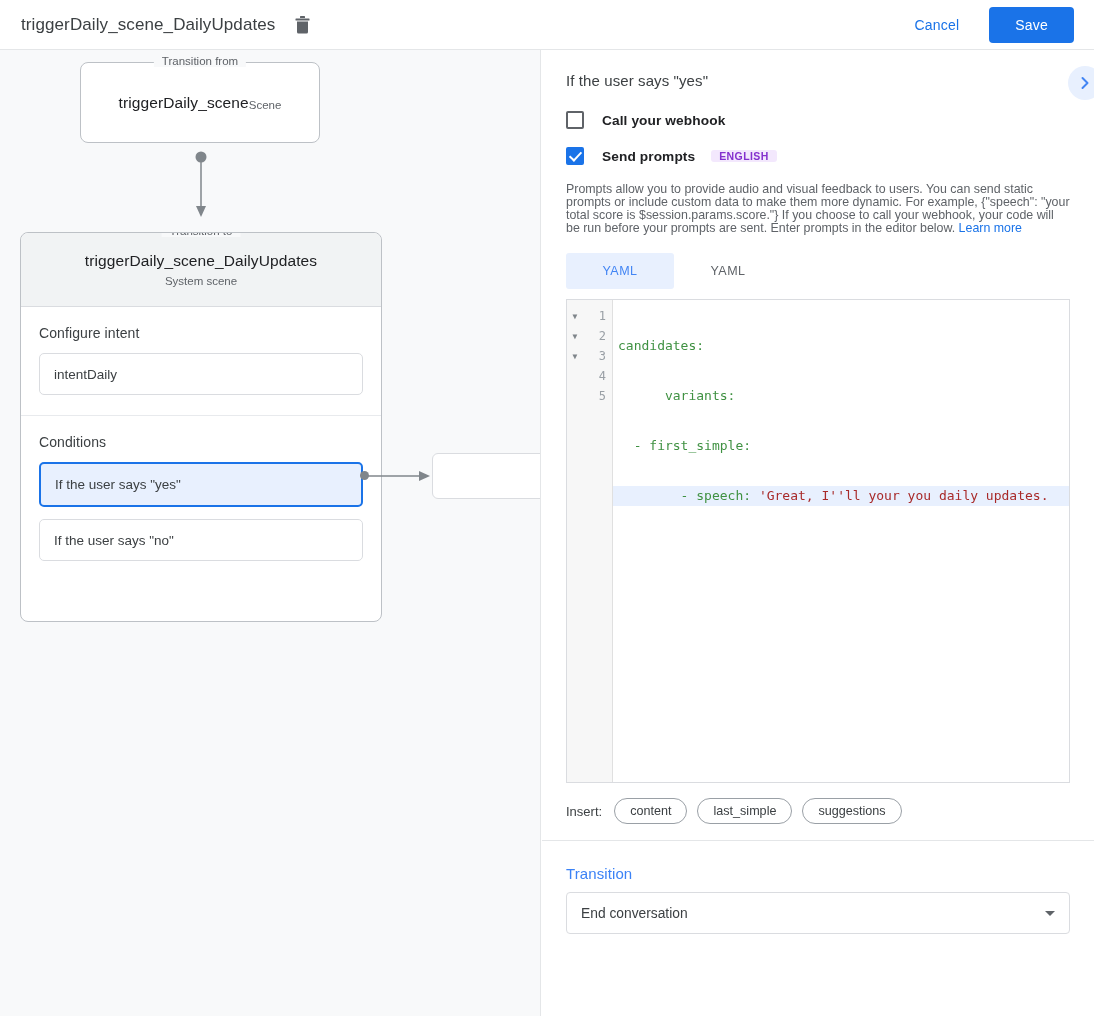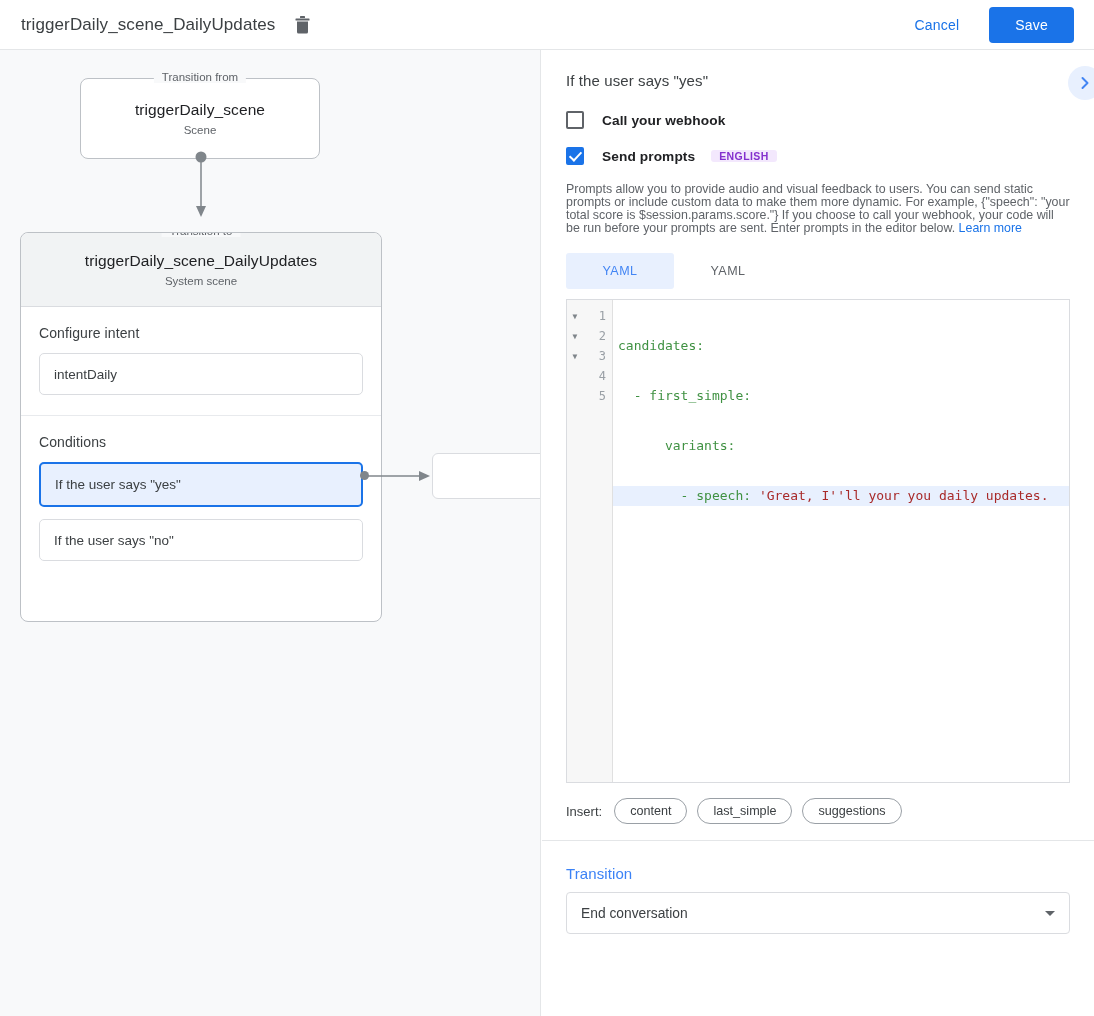--- a/index.html
+++ b/index.html
@@ -87,23 +87,23 @@
     transform: translateX(-50%);
     background: #f8f9fa;
     padding: 0 8px;
     font-size: 11.5px;
     color: #5f6368;
     white-space: nowrap;
   }
 
   
   #from-card {
-    left: 80px; top: 28px;
+    left: 80px; top: 12px;
     width: 240px; height: 81px;
-    display: flex; flex-direction: column;
+    display: flex; flex-direction: row;
     align-items: center; justify-content: center;
   }
   #from-card .scene-name {
     font-size: 15.5px; color: #202124; letter-spacing: .1px;
   }
   #from-card .scene-type {
     font-size: 11.5px; color: #5f6368; margin-top: 5px;
   }
 
   
@@ -469,22 +469,22 @@
           <span class="fold"></span>
           <span class="lineno">4</span>
         </div>
         <div class="gutter-row">
           <span class="fold"></span>
           <span class="lineno">5</span>
         </div>
       </div>
       <div id="code-body">
         <div class="code-row"><span class="tok-key">candidates:</span></div>
+        <div class="code-row"><span class="tok-key">      variants:</span></div>
         <div class="code-row"><span class="tok-key">  - first_simple:</span></div>
-        <div class="code-row"><span class="tok-key">      variants:</span></div>
         <div class="code-row hl"><span class="tok-key">        - speech: </span><span class="tok-str">'Great, I''ll your you daily updates.</span></div>
         <div class="code-row"><span></span></div>
       </div>
     </div>
 
     <div id="insert-row">
       <span id="insert-label">Insert:</span>
       <button class="chip">content</button>
       <button class="chip">last_simple</button>
       <button class="chip">suggestions</button>

